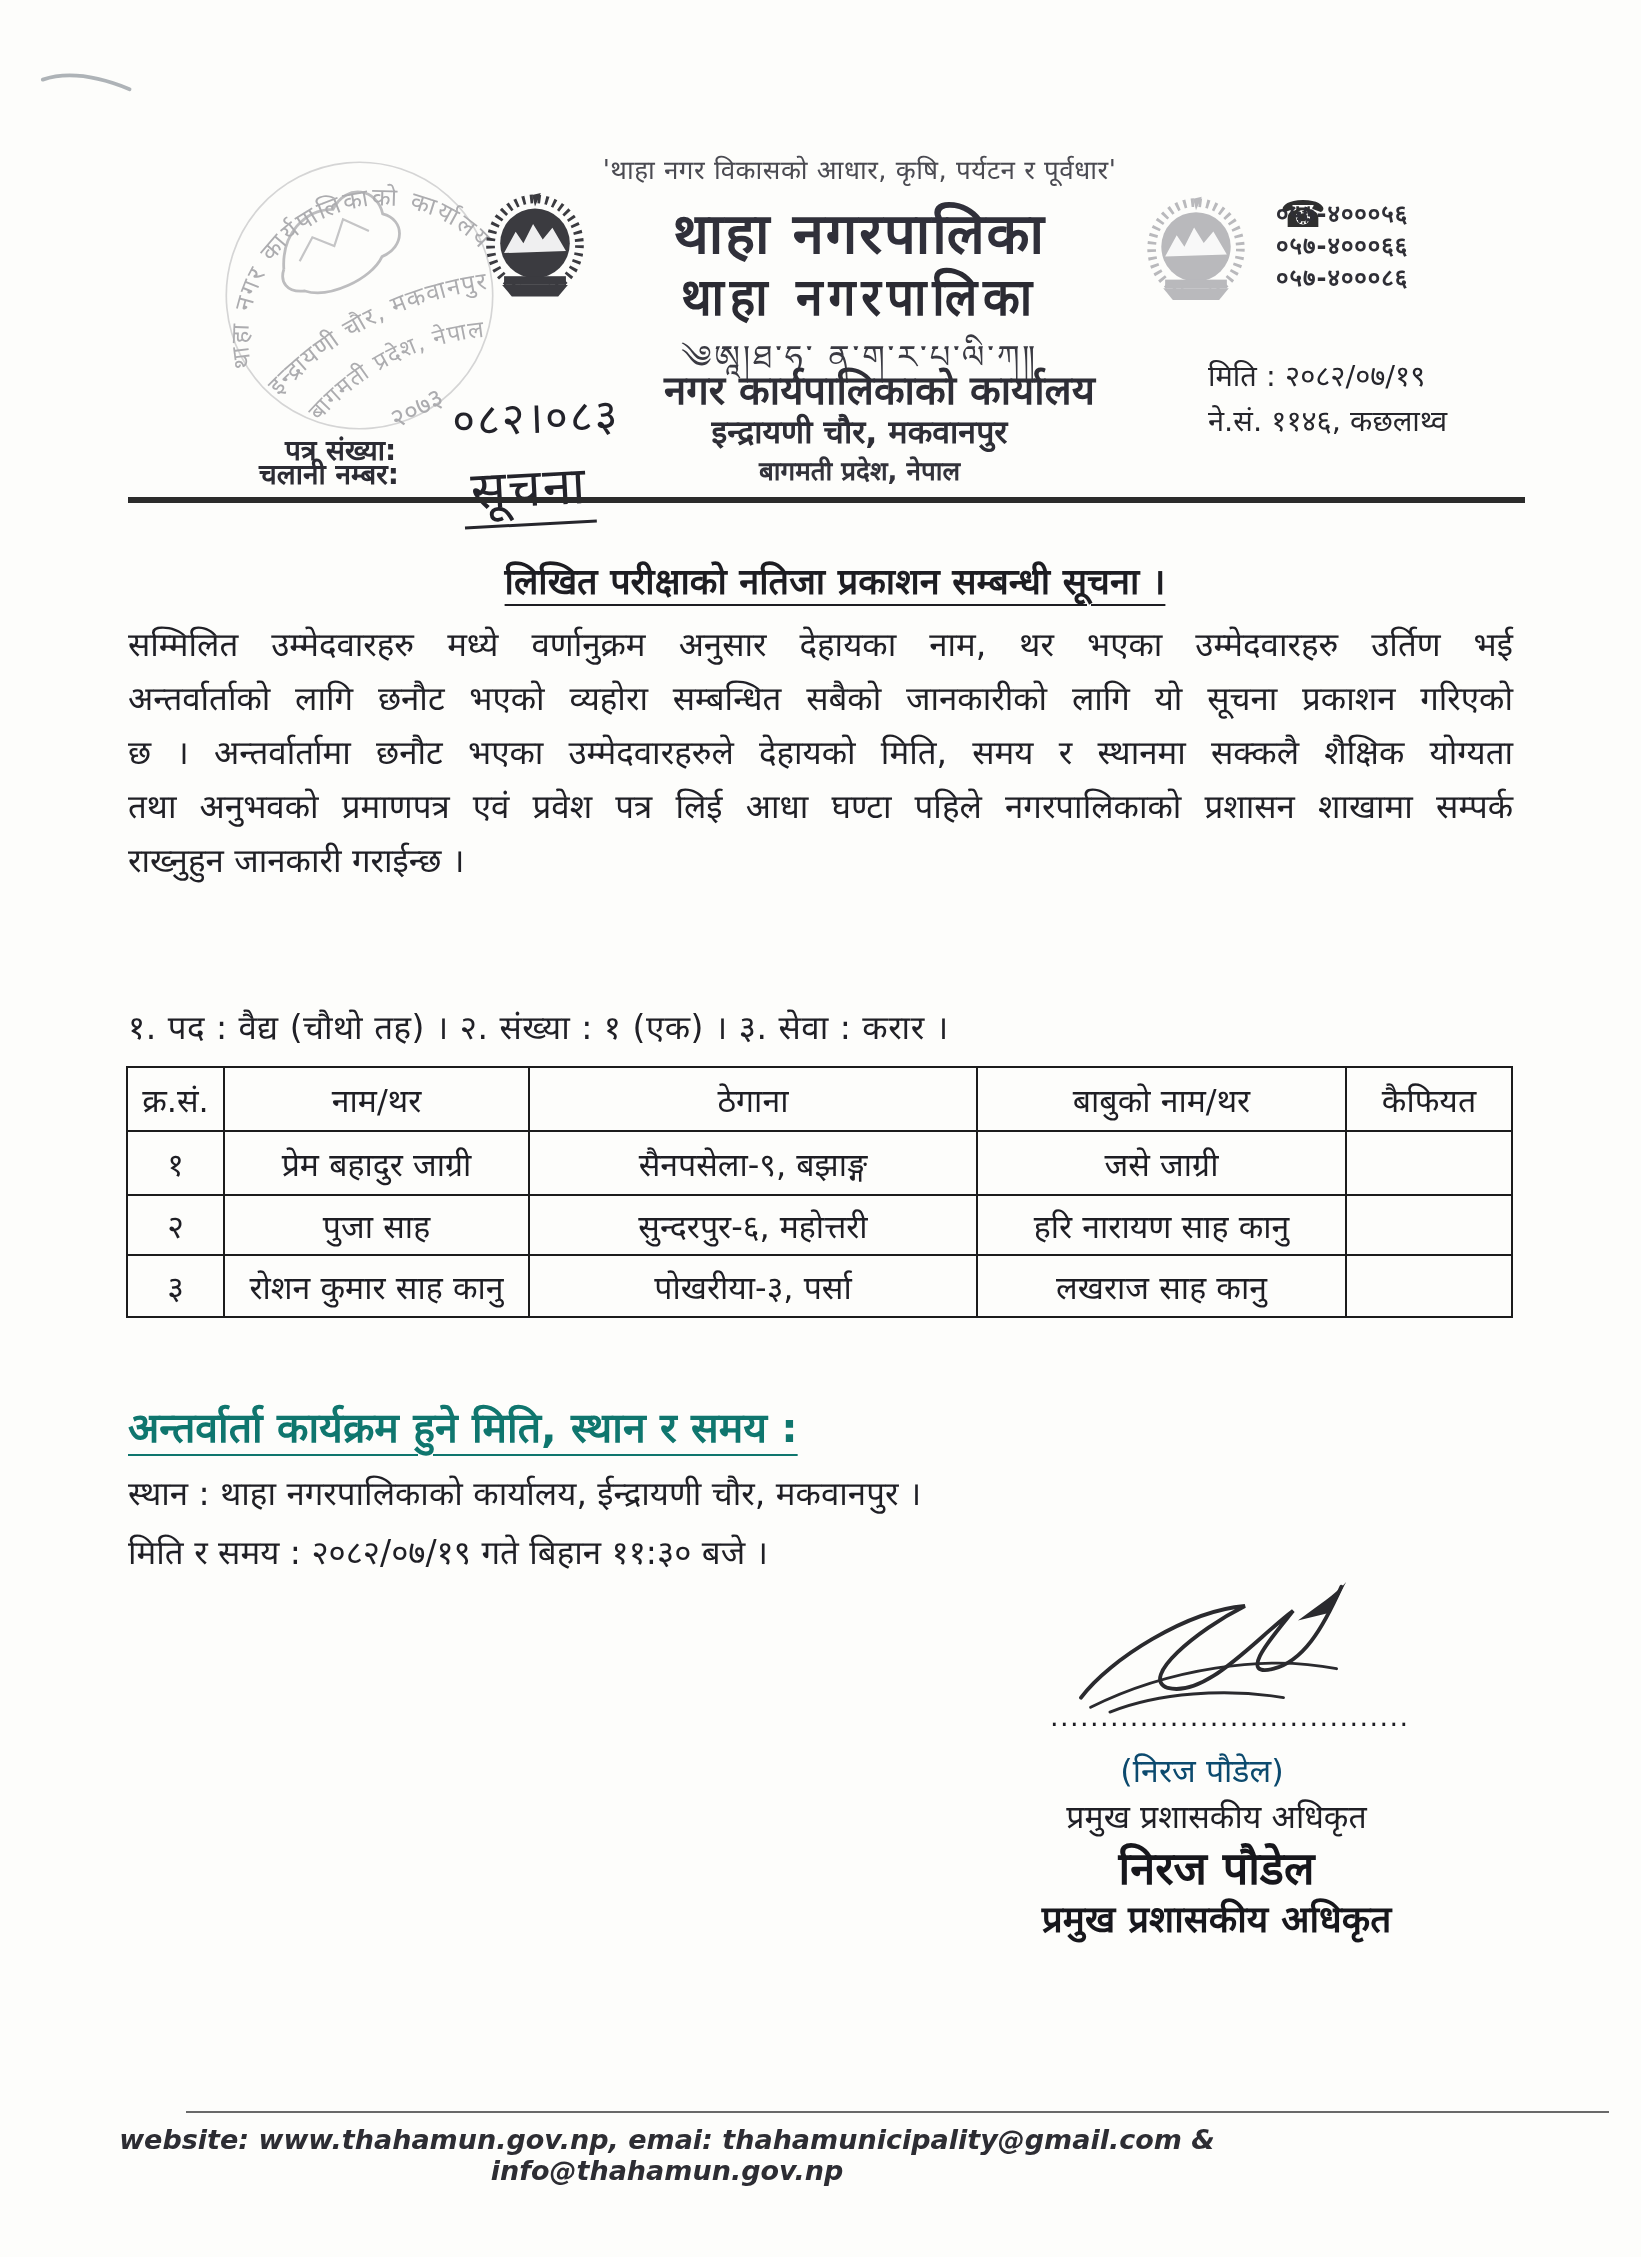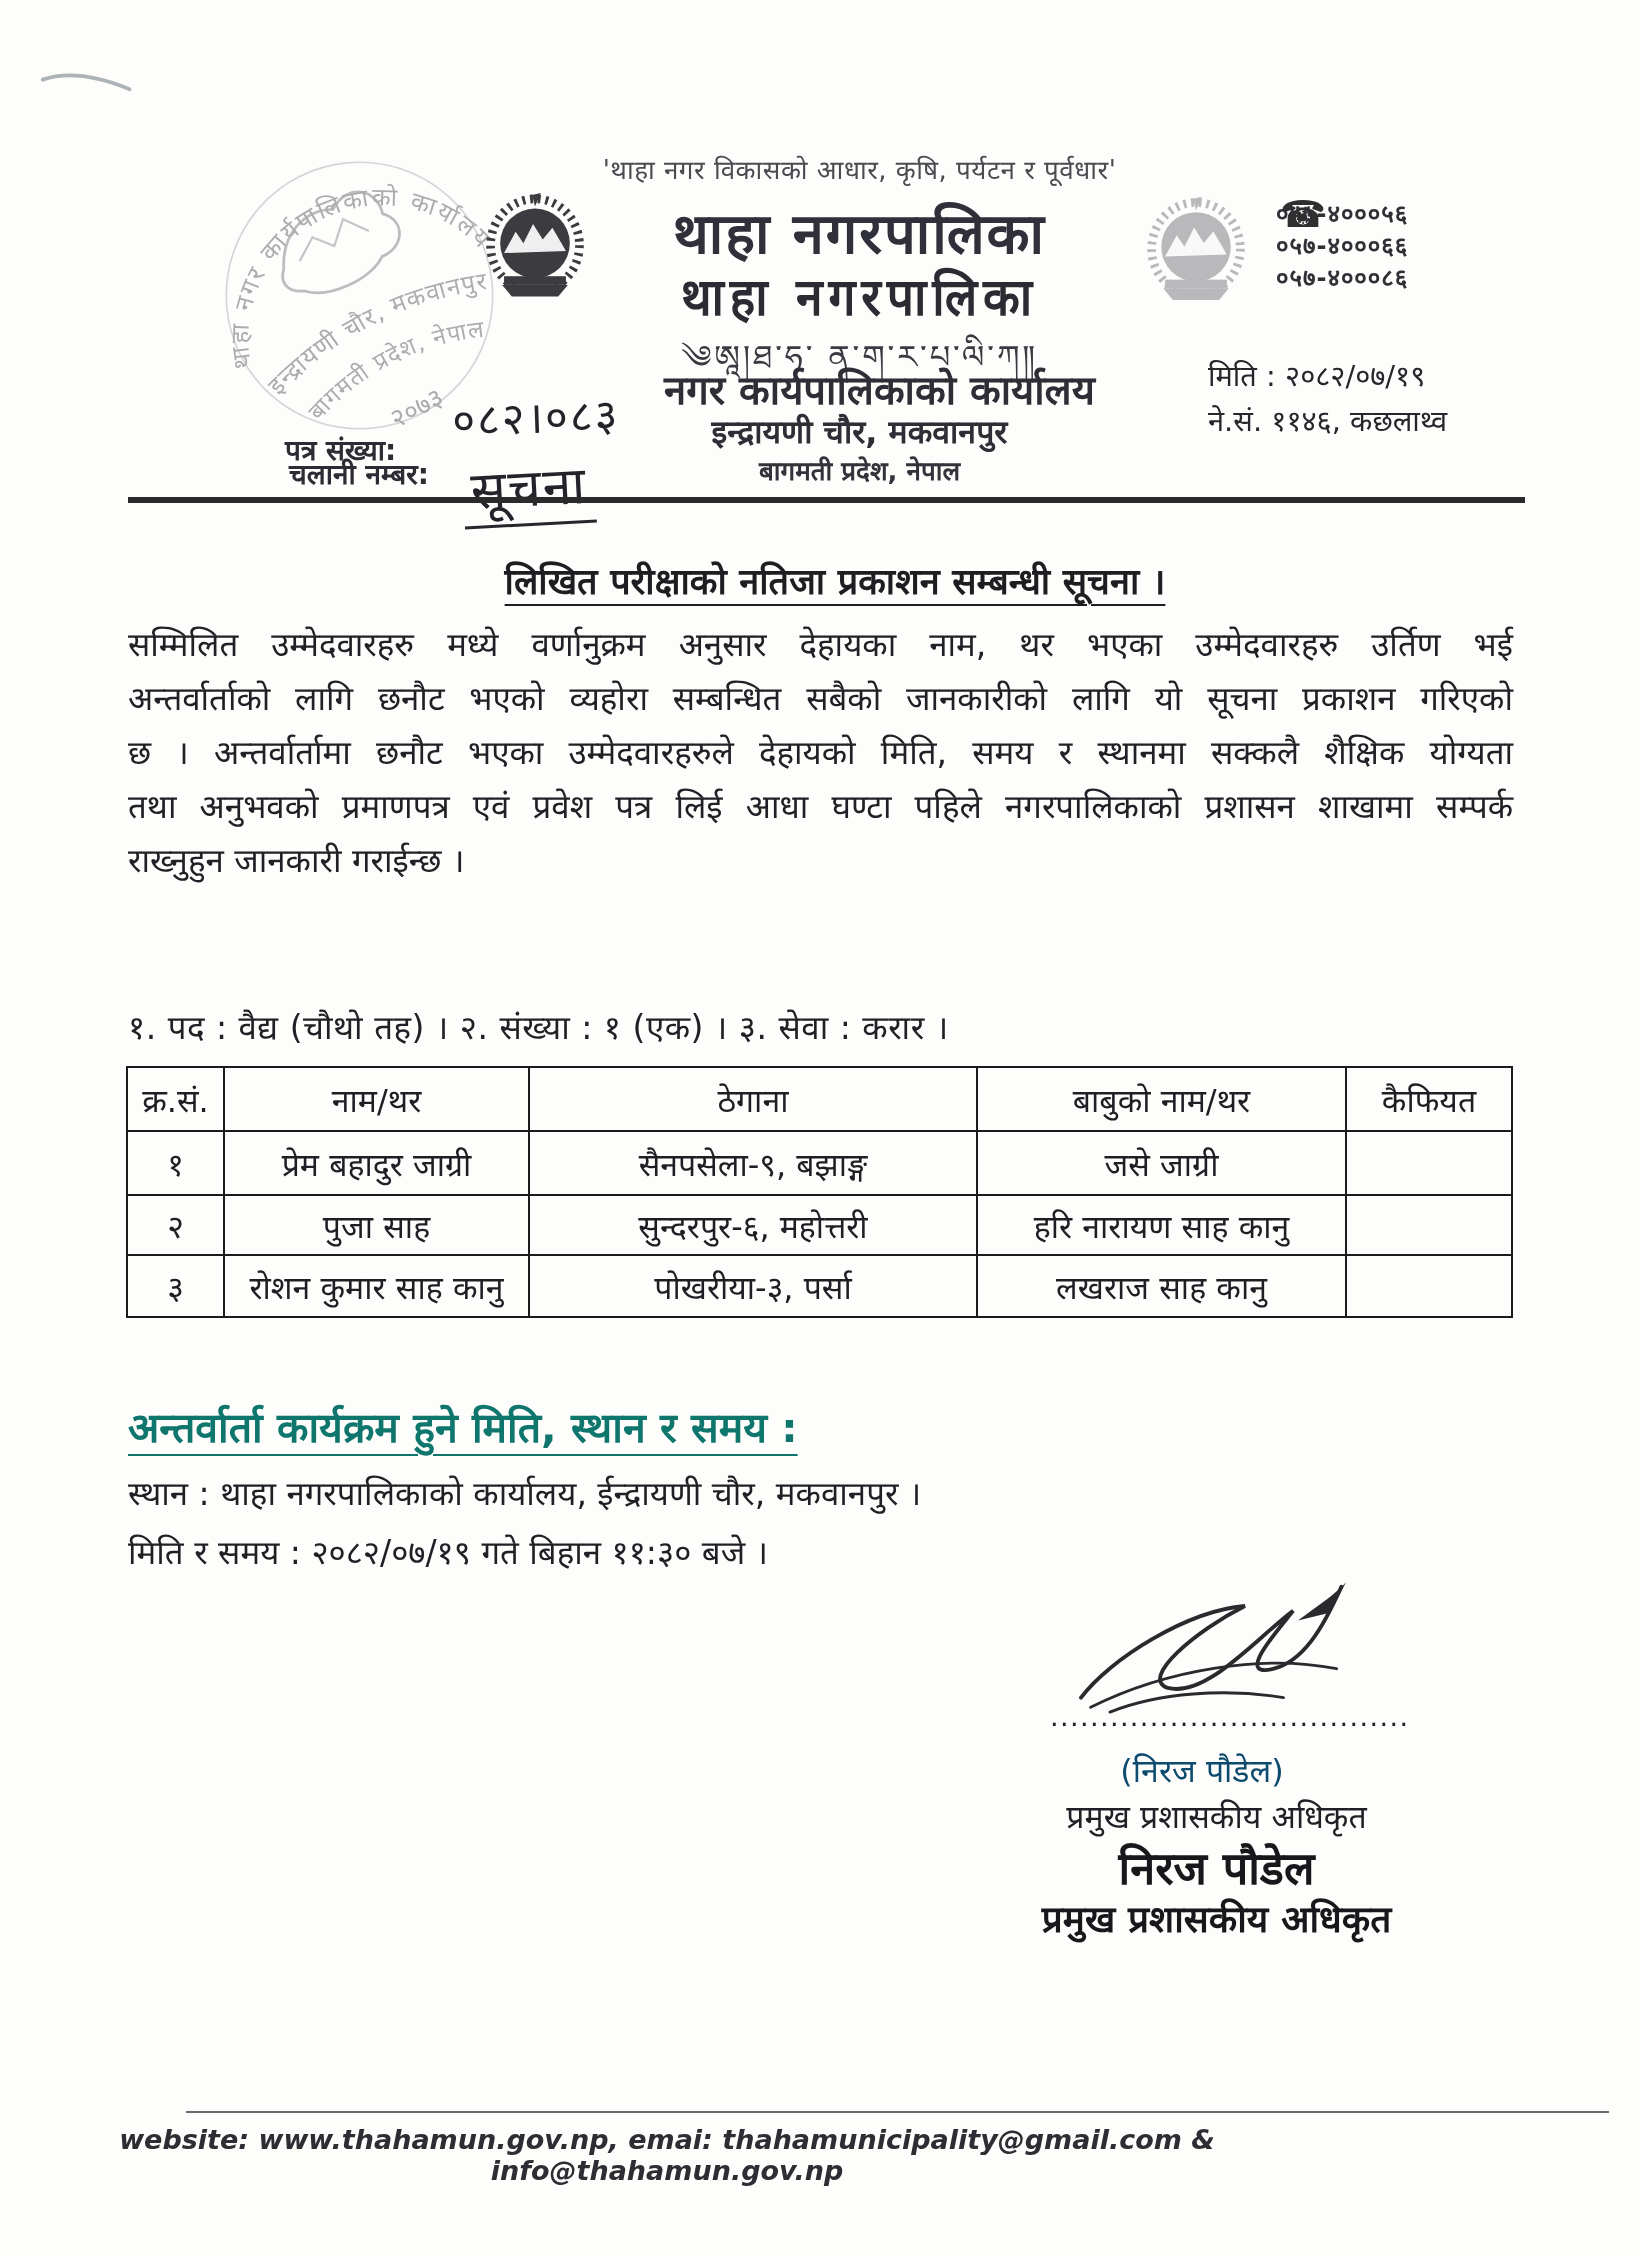--- a/index.html
+++ b/index.html
@@ -105,21 +105,21 @@
   <div class="abs center slogan" style="left:338px;top:151px;width:1043px;">'थाहा नगर विकासको आधार, कृषि, पर्यटन र पूर्वधार'</div>
   <div class="abs center muni-name" style="left:338px;top:193px;width:1043px;">थाहा नगरपालिका</div>
   <div class="abs center ranjana" style="left:338px;top:263px;width:1043px;">थाहा नगरपालिका</div>
   <div class="abs center tibetan" style="left:338px;top:321px;width:1043px;">༄ཨཱ།ཐ་ཧ་ ན་ག་ར་པ་ལི་ཀ༎</div>
   <div class="abs center office-name" style="left:358px;top:361px;width:1043px;">नगर कार्यपालिकाको कार्यालय</div>
   <div class="abs center addr1" style="left:338px;top:409px;width:1043px;">इन्द्रायणी चौर, मकवानपुर</div>
   <div class="abs center addr2" style="left:338px;top:452px;width:1043px;">बागमती प्रदेश, नेपाल</div>
 
   <div class="abs ref-label" style="left:273px;top:430px;margin-left:12px;">पत्र संख्या:</div>
   <div class="abs handwrit" style="left:452px;top:386px;">०८२।०८३</div>
-  <div class="abs ref-label" style="left:259px;top:454px;margin-left:30px;">चलानी नम्बर:</div>
+  <div class="abs ref-label" style="left:259px;top:454px;">चलानी नम्बर:</div>
   <div class="abs handwrit2" style="left:463px;top:450px;border-bottom:3.9px solid #26262c;padding:0 7.7px 1.9px 7.7px;">सूचना</div>
 
   <div class="abs phone-icon" style="left:1280px;top:193px;">☎</div>
   <div class="abs phones" style="left:1276px;top:198px;text-align:center;">
     <div>०५७-४०००५६</div>
     <div>०५७-४०००६६</div>
     <div>०५७-४०००८६</div>
   </div>
   <div class="abs right-meta" style="left:1208px;top:355px;">मिति : २०८२/०७/१९</div>
   <div class="abs right-meta" style="left:1208px;top:400px;">ने.सं. ११४६, कछलाथ्व</div>

